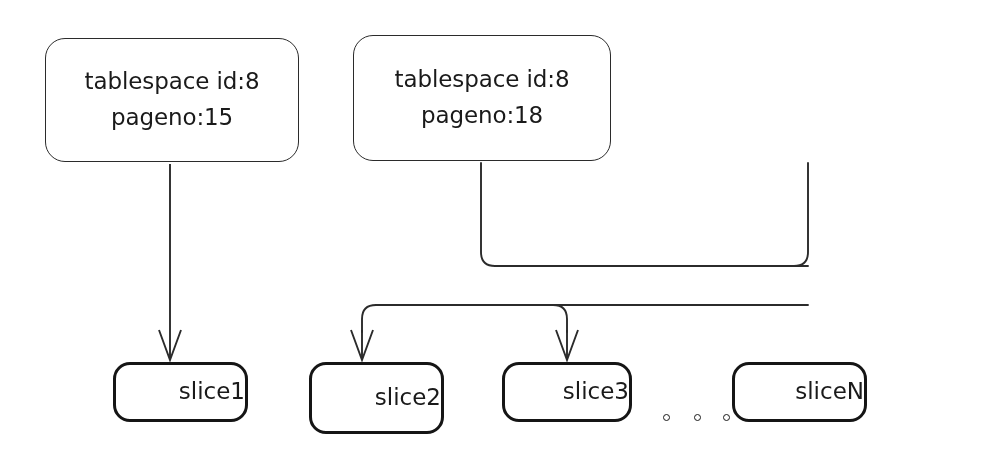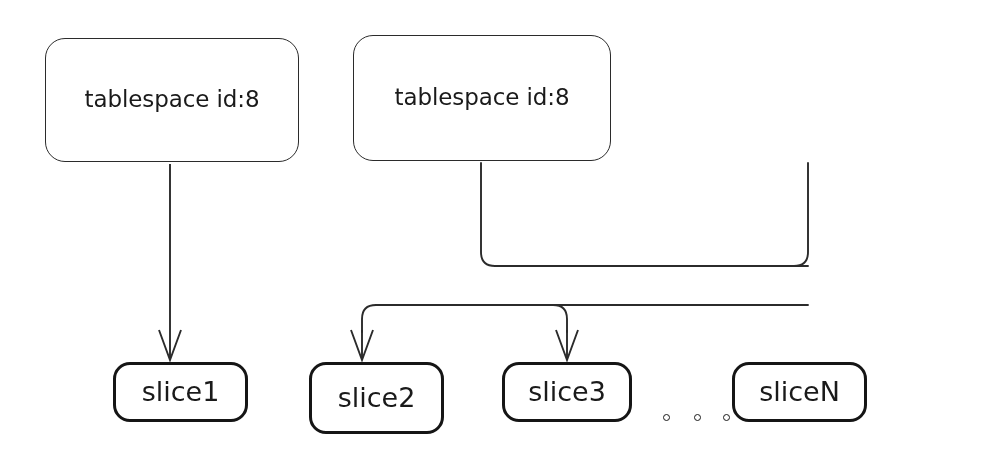--- a/index.html
+++ b/index.html
@@ -40,23 +40,24 @@
     border: 1.6px solid #2b2b2b;
     border-radius: 20px;
     font-size: 23px;
     line-height: 1.55;
     letter-spacing: -0.1px;
   }
   .tsnode .ln { display: block; white-space: nowrap; }
   .slicenode {
     border: 3.6px solid #151515;
     border-radius: 17px;
-    font-size: 27px;
+    font-size: 23px;
     line-height: 1.2;
     white-space: nowrap;
+    align-items: flex-end;
   }
   .dot {
     position: absolute;
     width: 7px;
     height: 7px;
     box-sizing: border-box;
     border: 1.8px solid #1a1a1a;
     border-radius: 50%;
     background: #ffffff;
   }
@@ -98,24 +99,26 @@
     </g>
 
     <g>
       <path d="M 567,330 L 567,360" fill="none" stroke="#2b2b2b" stroke-width="1.9"></path>
       <use href="#chevron-arrowhead" x="567" y="360"></use>
     </g>
   </svg>
 
   <div class="node tsnode" style="left: 45px; top: 38px; width: 254px; height: 124px;">
     <span class="ln">tablespace id:8</span>
+    <span class="ln">pageno:15</span>
   </div>
 
   <div class="node tsnode" style="left: 353px; top: 35px; width: 258px; height: 126px;">
     <span class="ln">tablespace id:8</span>
+    <span class="ln">pageno:18</span>
   </div>
 
 
   <div class="node slicenode" style="left: 113px; top: 362px; width: 135px; height: 60px;">
     <span>slice1</span>
   </div>
 
   <div class="node slicenode" style="left: 309px; top: 362px; width: 135px; height: 72px;">
     <span>slice2</span>
   </div>

